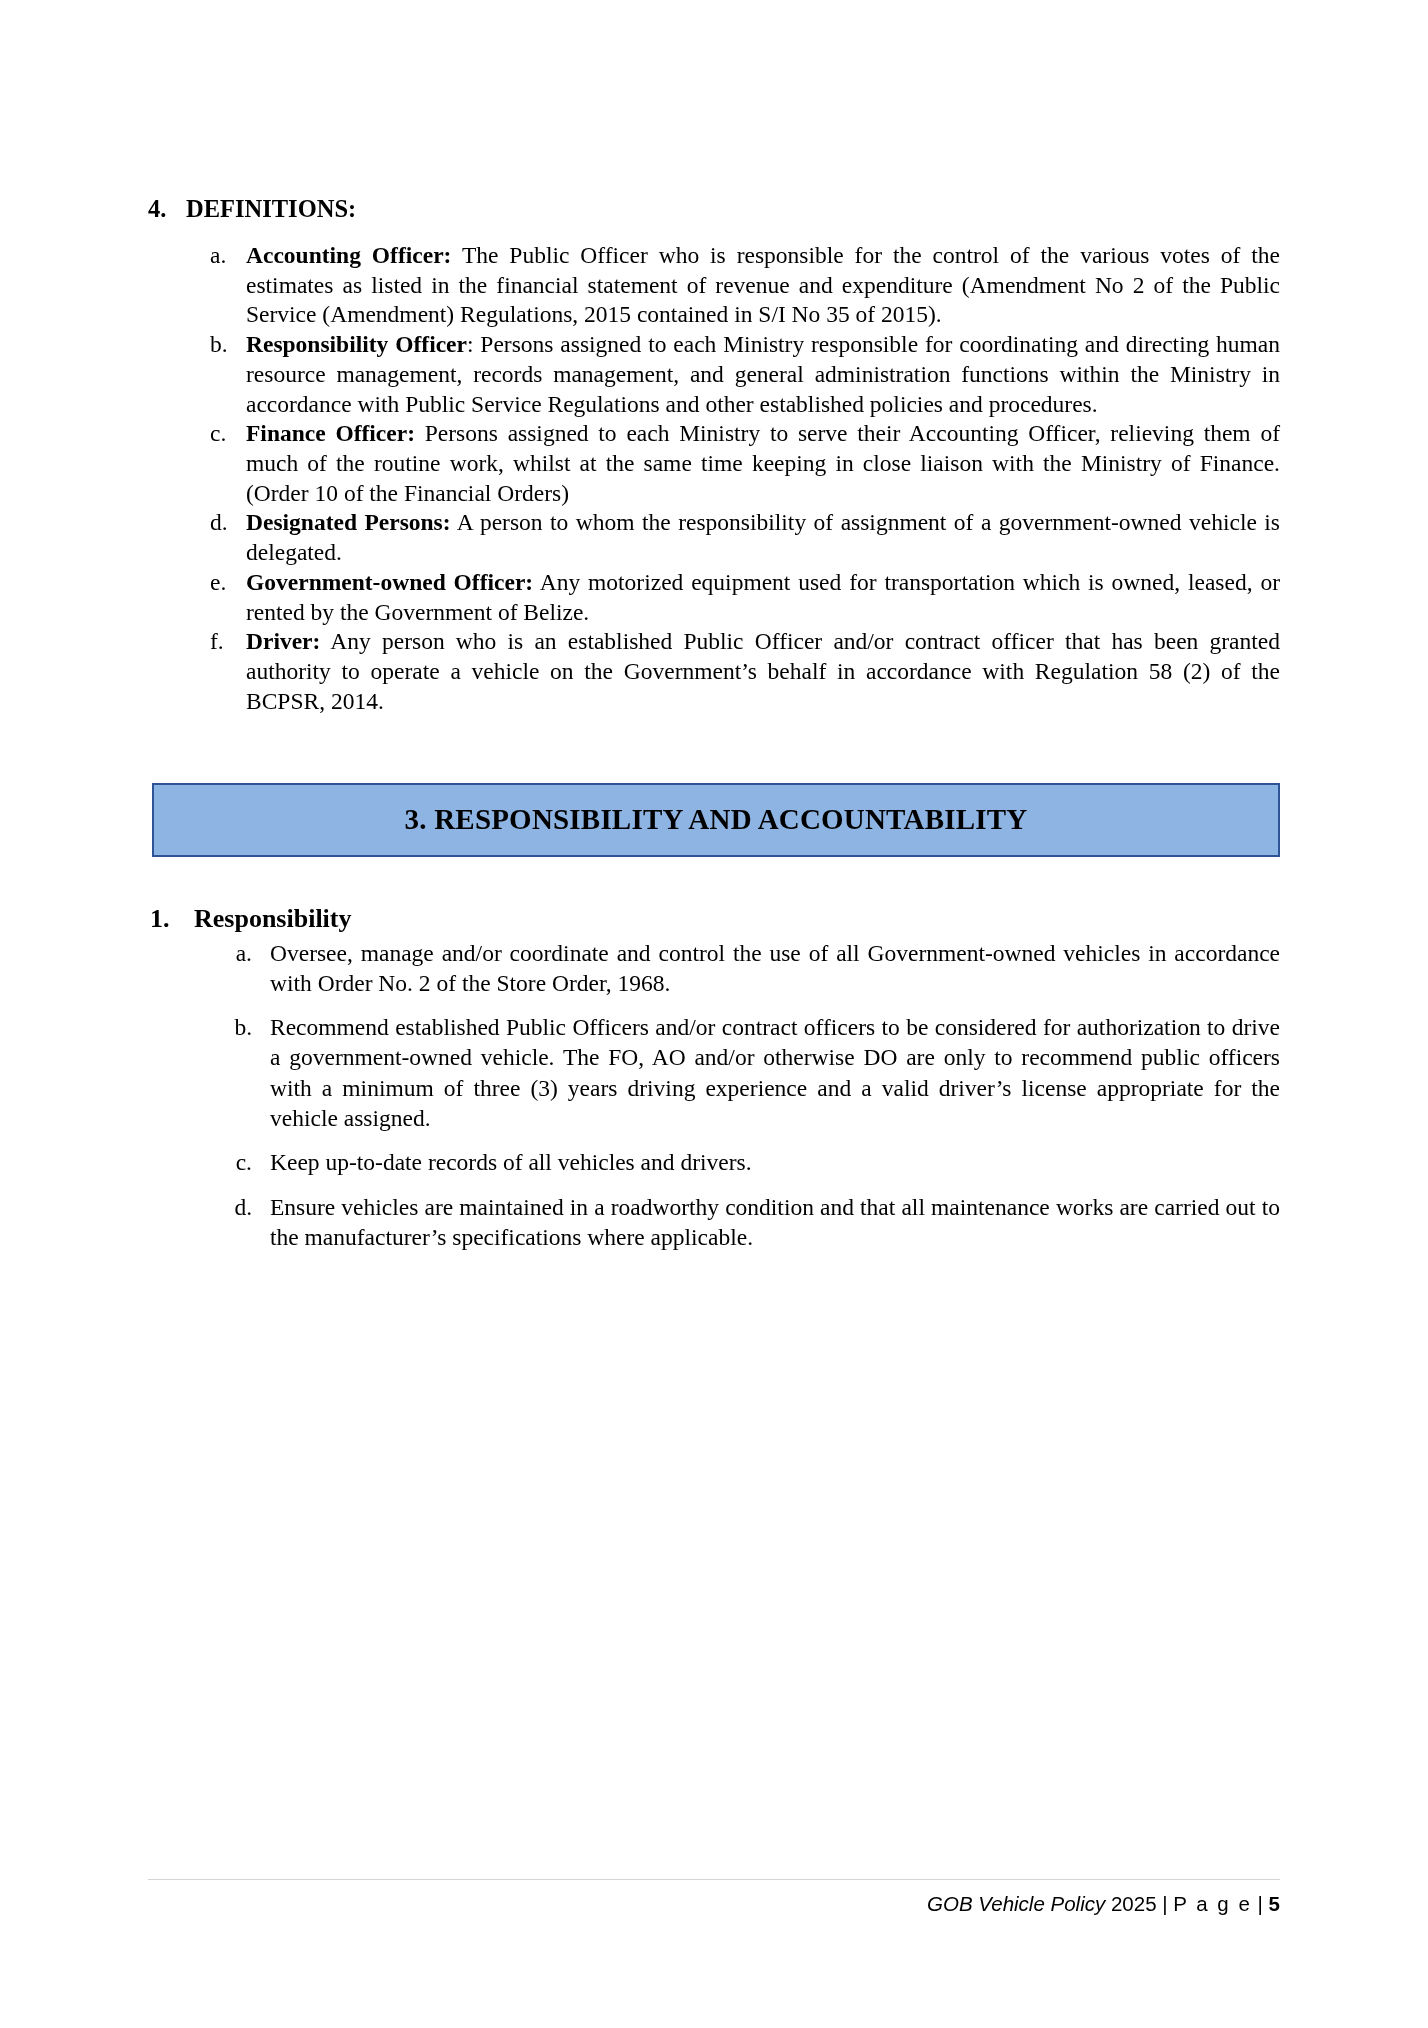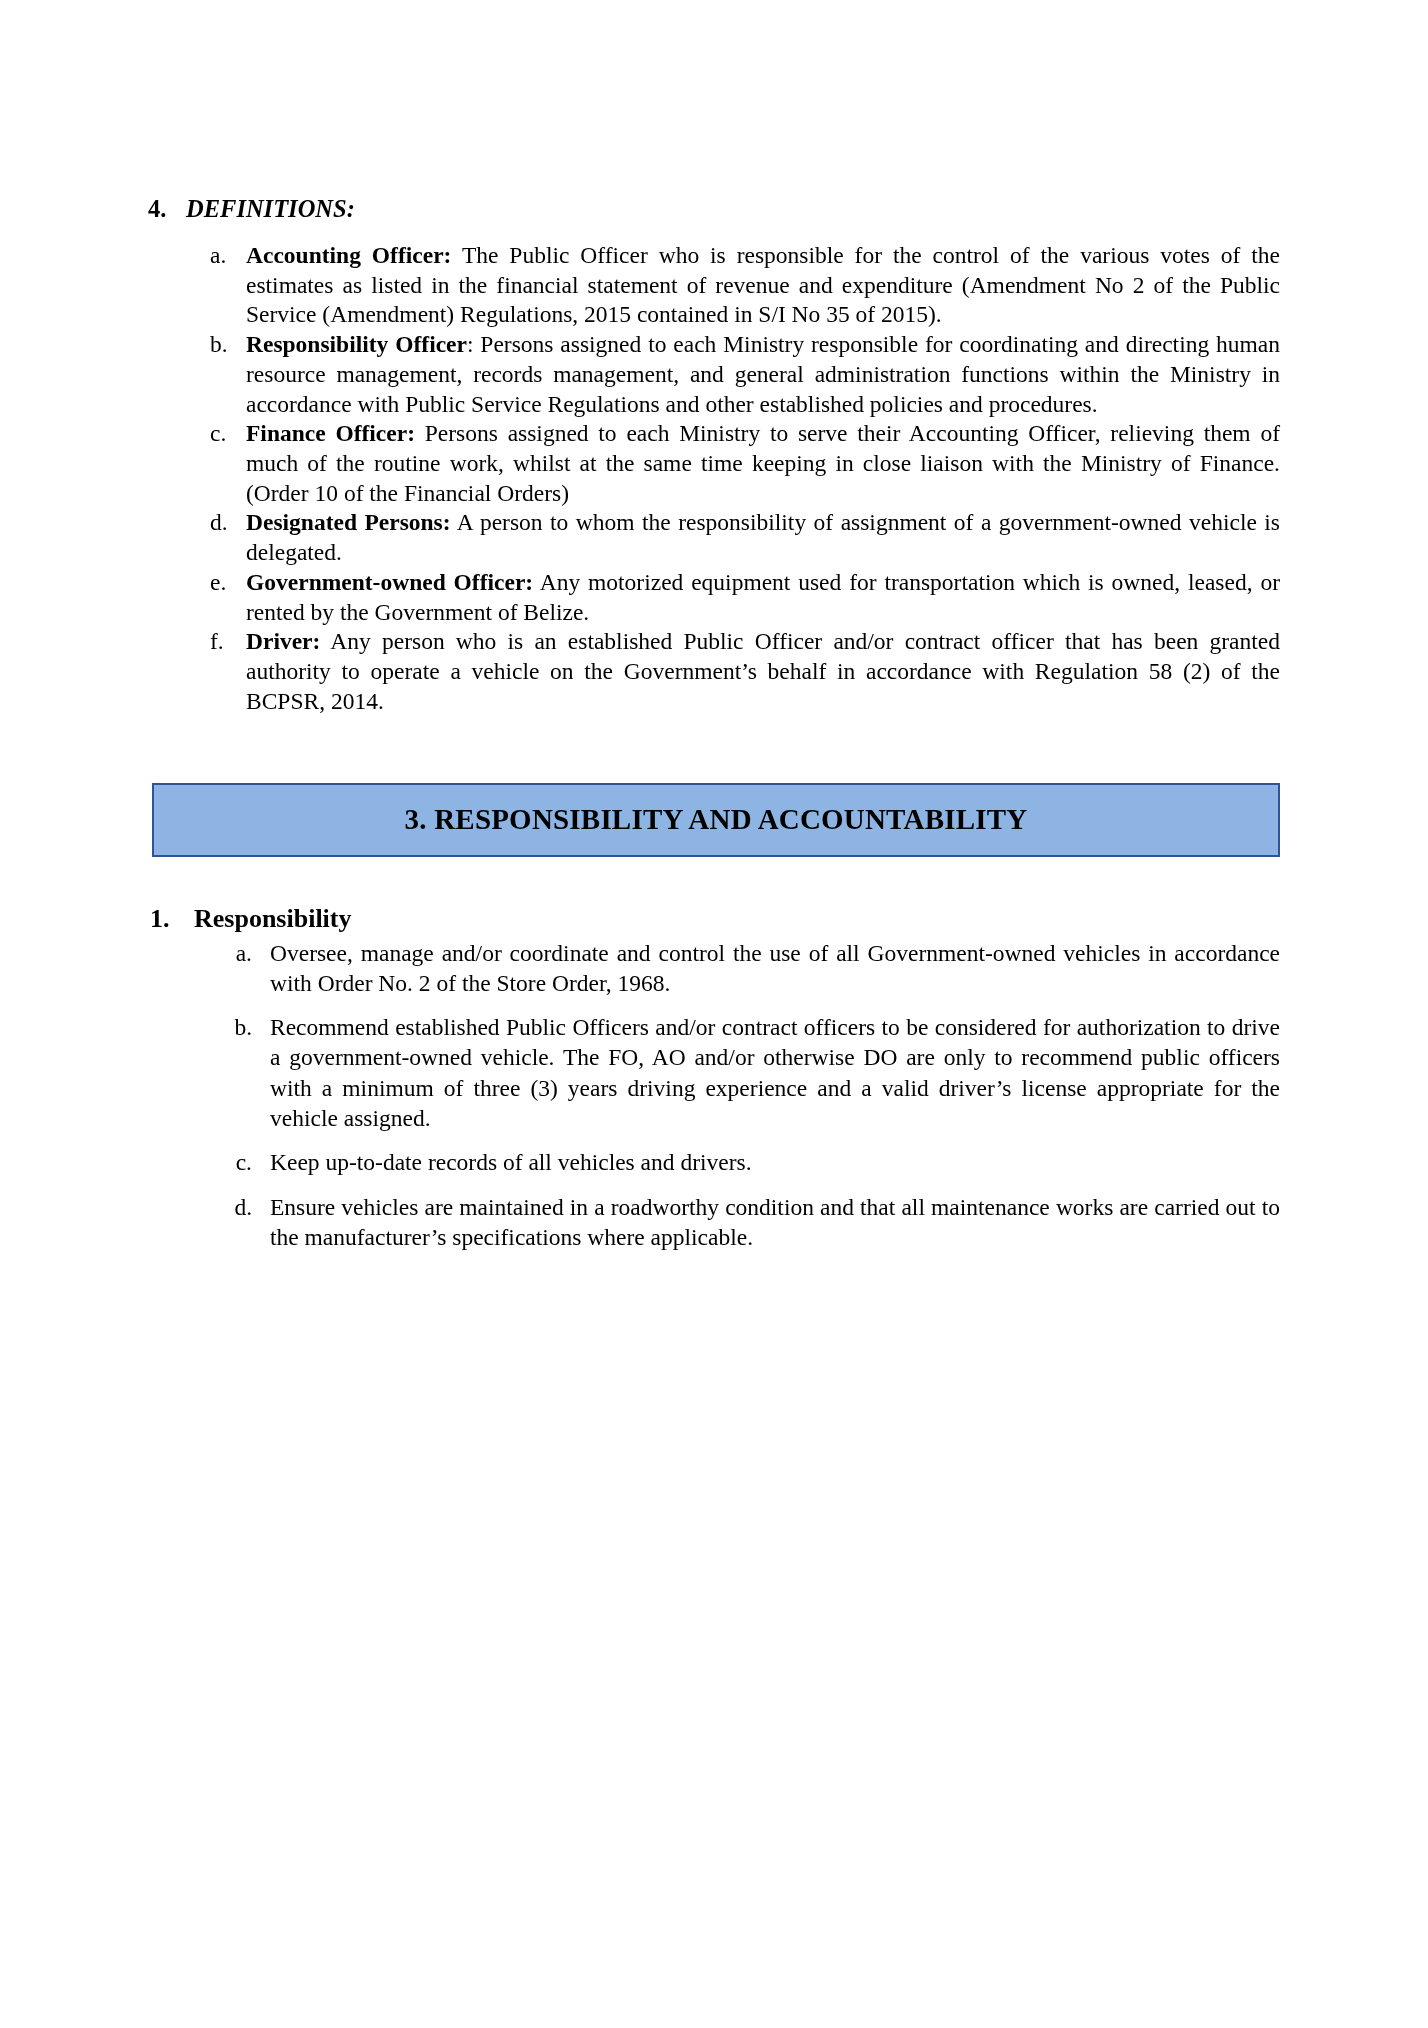--- a/index.html
+++ b/index.html
@@ -29,21 +29,20 @@
     margin: 0 0 18px 0;
     display: flex;
     align-items: baseline;
   }
   .section-heading .num {
     width: 38px;
     flex: none;
   }
   .section-heading .txt {
     flex: 1;
-    font-style: italic;
   }
 
   .def-list {
     margin: 0 0 0 62px;
     padding: 0;
     list-style: none;
   }
   .def-list li {
     display: flex;
     align-items: baseline;
@@ -214,14 +213,22 @@
     <li>
       <span class="marker">c.</span>
       <span class="body">Keep up-to-date records of all vehicles and drivers.</span>
     </li>
     <li>
       <span class="marker">d.</span>
       <span class="body">Ensure vehicles are maintained in a roadworthy condition and that all maintenance works are carried out to the manufacturer’s specifications where applicable.</span>
     </li>
   </ul>
 
+  <div class="footer">
+    <span class="doc-title">GOB Vehicle Policy</span>
+    <span>2025</span>
+    <span>|</span>
+    <span class="pg">P a g e</span>
+    <span>|</span>
+    <span class="pagenum">5</span>
+  </div>
 
 </div>
 
 </body></html>

